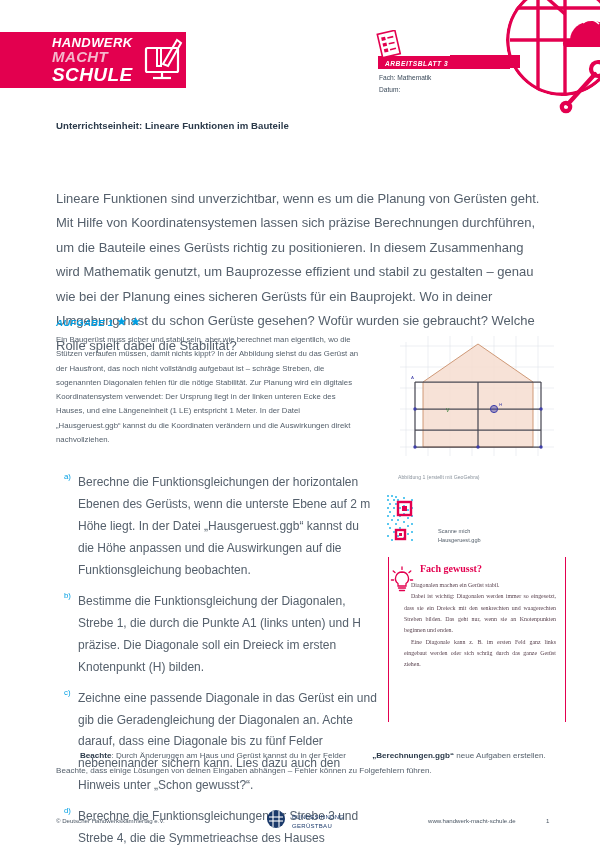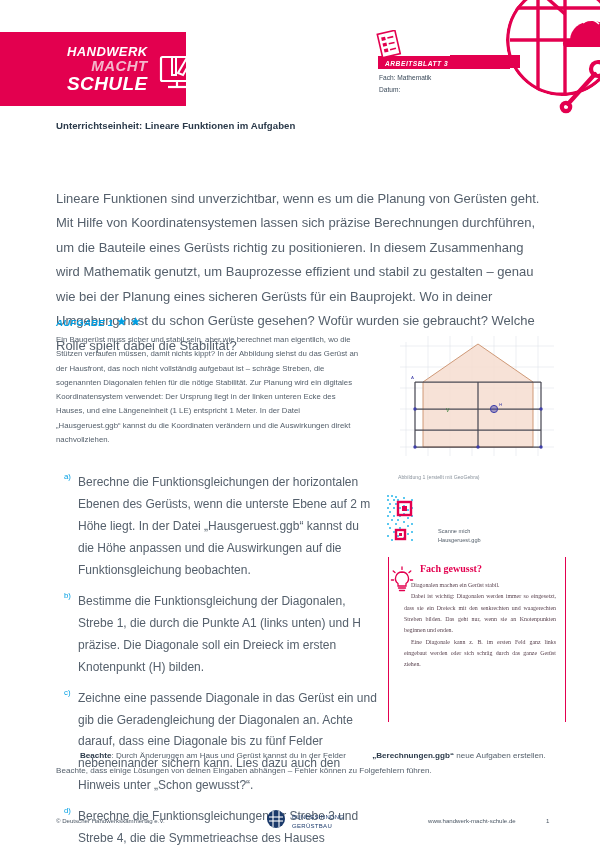--- a/index.html
+++ b/index.html
@@ -9,32 +9,32 @@
     font-family:"Liberation Sans",sans-serif;
     color:#3b4a5a;
     position:relative;
     overflow:hidden;
   }
   .page{position:relative;width:600px;height:849px;}
 
   
   .logo-block{
     position:absolute;left:0;top:32px;
-    width:186px;height:74px;
+    width:186px;height:56px;
     background:#e3004f;
-    display:flex;align-items:center;text-align:right;
+    display:flex;align-items:center;
   }
   .logo-words{
     margin-left:52px;color:#fff;
     font-weight:bold;font-style:italic;
     line-height:1.02;letter-spacing:.4px;
   }
   .logo-words .l1{font-size:13px;}
   .logo-words .l2{font-size:15px;color:#f4b7cb;}
-  .logo-words .l3{font-size:19px;margin-left:15px;}
+  .logo-words .l3{font-size:19px;}
   .logo-mark{margin-left:8px;}
 
   .hdr-art{position:absolute;right:0;top:0;width:150px;height:118px;}
 
   .ab-badge{
     position:absolute;left:378px;top:57px;
     background:#e3004f;color:#fff;
     font-size:6.6px;font-weight:bold;font-style:italic;
     letter-spacing:.55px;
     padding:2.5px 9px 2.5px 7px;
@@ -213,21 +213,21 @@
         <line x1="21" y1="38" x2="21" y2="43" stroke="#ffffff" stroke-width="2.2"></line>
         <line x1="12" y1="44" x2="30" y2="44" stroke="#ffffff" stroke-width="2.2"></line>
         <g stroke="#ffffff" stroke-width="2" fill="none" stroke-linecap="round">
           <path d="M22 30 L36 6 L40 9 L27 32 Z"></path>
           <path d="M16 32 L16 14 L20 14 L20 32 Z"></path>
         </g>
       </svg>
     </div>
   </div>
 
-  <div class="eyebrow">Unterrichtseinheit: Lineare Funktionen im Aufgaben</div>
+  <div class="eyebrow">Unterrichtseinheit: Lineare Funktionen im Bauteile</div>
 
   <div class="intro">Lineare Funktionen sind unverzichtbar, wenn es um die Planung von Gerüsten geht. Mit Hilfe von Koordinatensystemen lassen sich präzise Berechnungen durchführen, um die Bauteile eines Gerüsts richtig zu positionieren. In diesem Zusammenhang wird Mathematik genutzt, um Bauprozesse effizient und stabil zu gestalten – genau wie bei der Planung eines sicheren Gerüsts für ein Bauprojekt. Wo in deiner Umgebung hast du schon Gerüste gesehen? Wofür wurden sie gebraucht? Welche Rolle spielt dabei die Stabilität?</div>
 
   <div class="aufgabe-head">
     <span class="aufgabe-label">AUFGABE 1</span>
     <span class="star">
       <svg width="11" height="11" viewBox="0 0 24 24">
           <path d="M12 2l3 7h7l-5.6 4.4L18.5 21 12 16.7 5.5 21l2.1-7.6L2 9h7z" fill="#009fe3"></path>
         </svg>
     </span>

